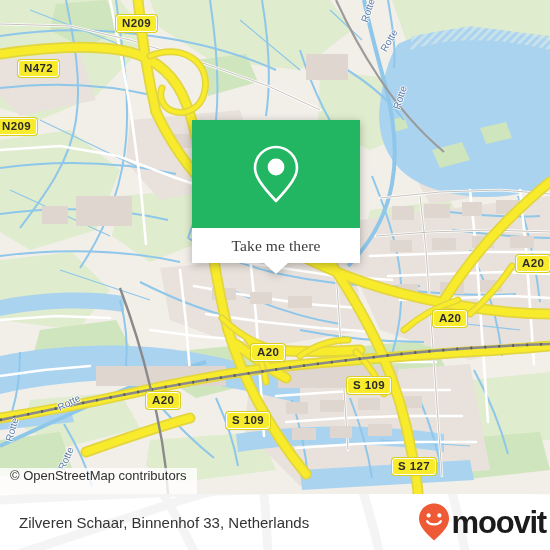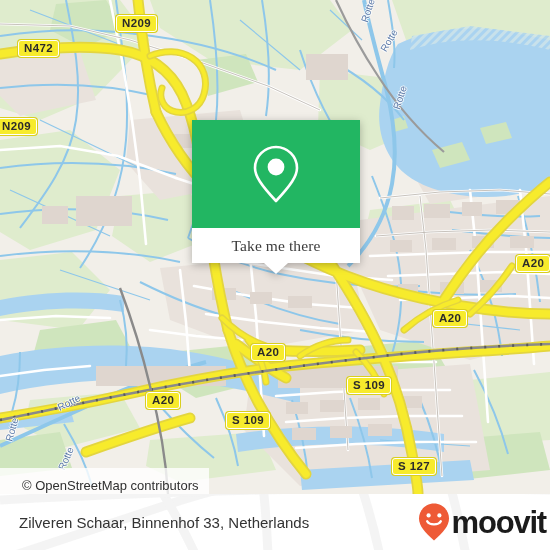--- a/index.html
+++ b/index.html
@@ -101,22 +101,21 @@
   }
 
   
   #attribution {
     position: absolute;
     left: 0;
     top: 468px;
     height: 34px;
     background: rgba(255,255,255,.80);
     display: flex;
-    align-items: center;
-    padding: 0 10px 0 22px;
+    padding: 0 10px 0 10px;
     z-index: 50;
   }
   #attribution-text {
     color: #2f2f2f;
     font-family: "Liberation Sans", sans-serif;
     font-size: 13px;
     white-space: nowrap;
   }
 
   
@@ -408,21 +407,21 @@
         <path d="M0,420 C50,410 104,398 160,388 C226,376 296,366 366,358
                  C430,350 492,346 550,344" stroke="#8a8a8a" stroke-width="2.6" fill="none"></path>
         <path d="M0,420 C50,410 104,398 160,388 C226,376 296,366 366,358
                  C430,350 492,346 550,344" stroke="#5a5a5a" stroke-width="2.6" fill="none" stroke-dasharray="2 12"></path>
         <path d="M120,288 C132,320 142,352 150,386 C160,424 166,460 168,494" stroke="#8a8a8a" stroke-width="2.4" fill="none"></path>
         <path d="M336,0 C348,26 362,52 378,76 C396,104 418,130 444,152" stroke="#9b9b9b" stroke-width="2.2" fill="none"></path>
       </g>
     </svg>
 
     <div class="shield" style="left:116px; top:15px;">N209</div>
-    <div class="shield" style="left:18px;  top:40px;">N472</div>
+    <div class="shield" style="left:18px;  top:60px;">N472</div>
     <div class="shield" style="left:-4px;  top:118px;">N209</div>
     <div class="shield" style="left:516px; top:255px;">A20</div>
     <div class="shield" style="left:433px; top:310px;">A20</div>
     <div class="shield" style="left:251px; top:344px;">A20</div>
     <div class="shield" style="left:347px; top:377px;">S 109</div>
     <div class="shield" style="left:146px; top:392px;">A20</div>
     <div class="shield" style="left:226px; top:412px;">S 109</div>
     <div class="shield" style="left:392px; top:458px;">S 127</div>
 
     <div class="waterlabel" style="left:356px; top:5px;   transform:rotate(-72deg);">Rotte</div>

